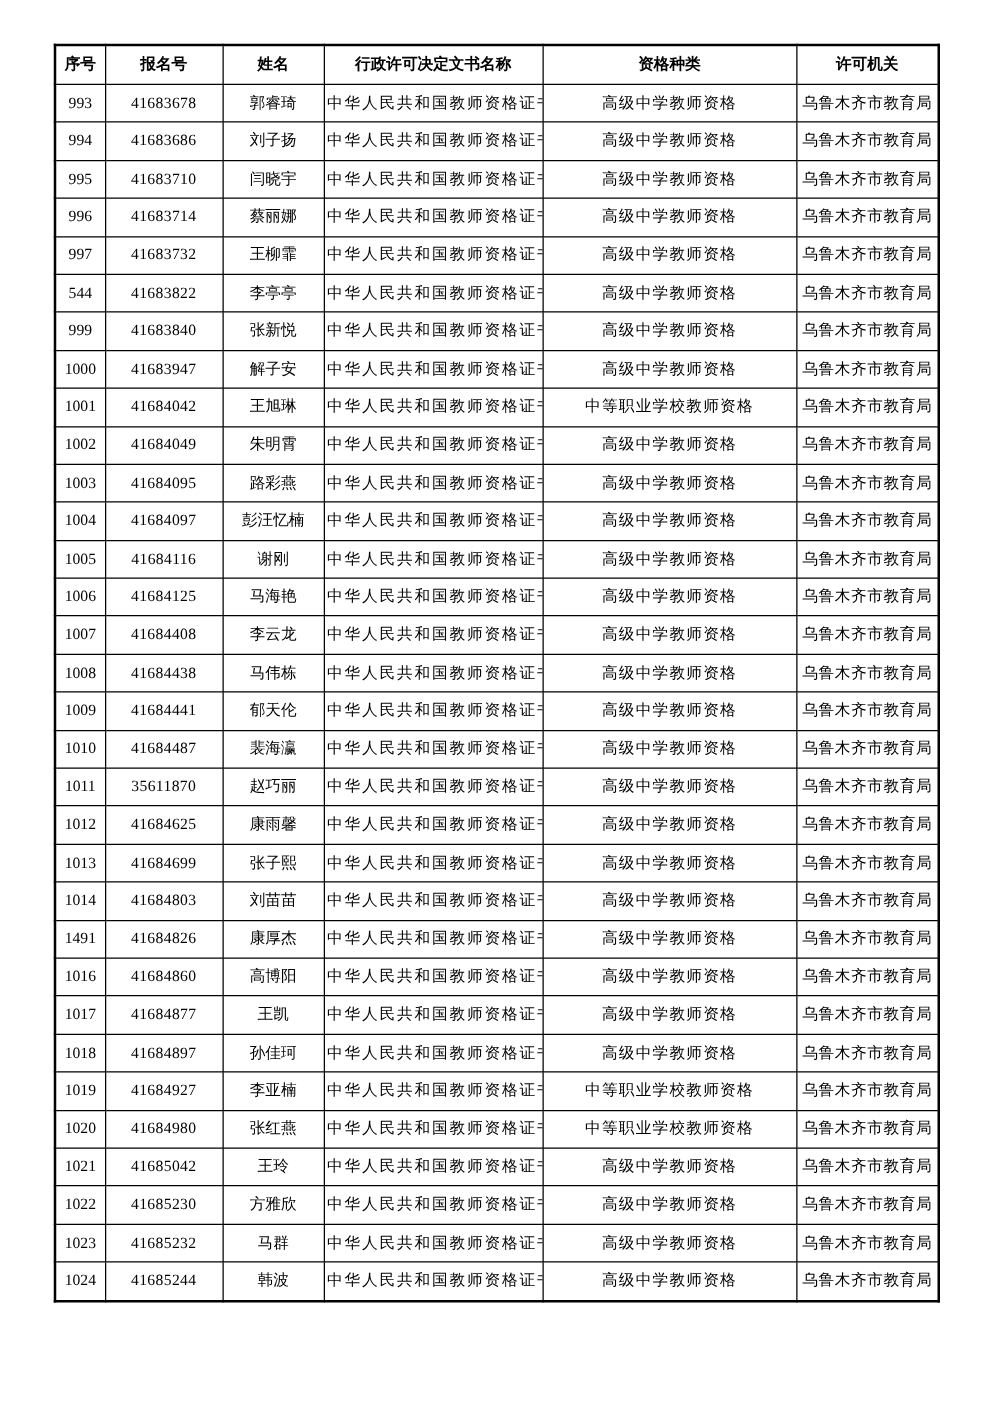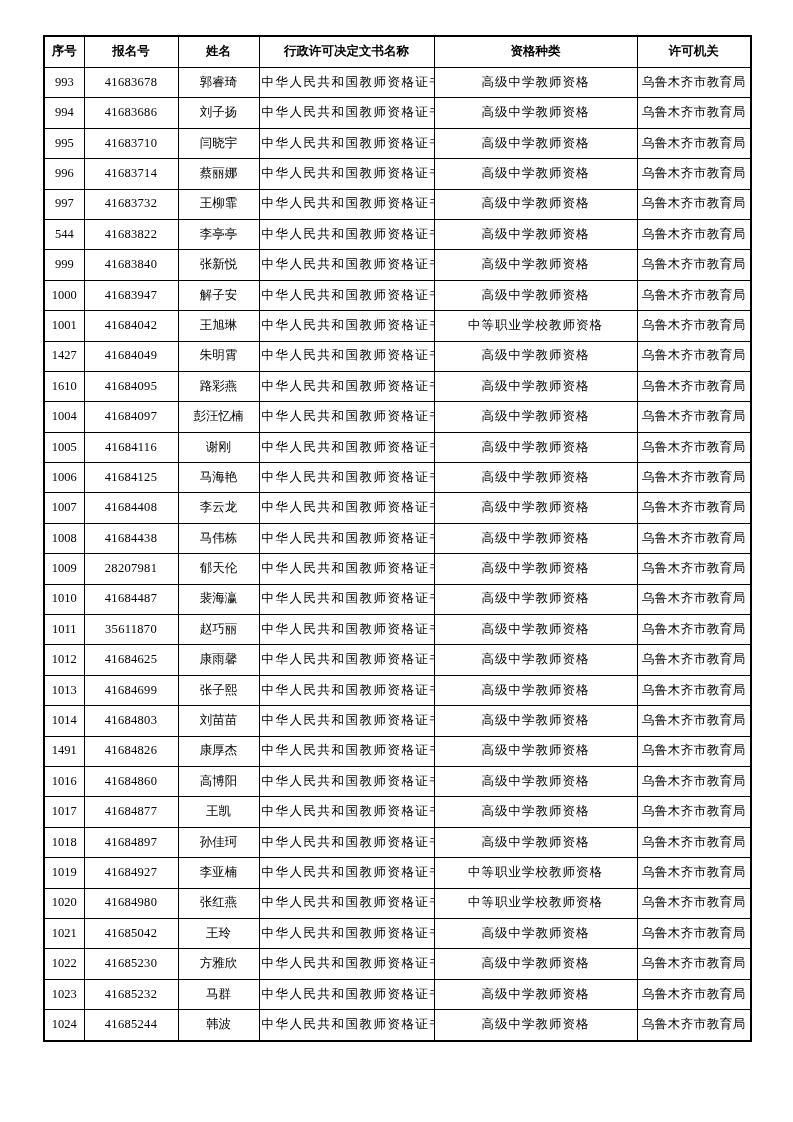--- a/index.html
+++ b/index.html
@@ -153,29 +153,29 @@
         </tr>
         <tr>
           <td class="cell-serial">1001</td>
           <td class="cell-reg">41684042</td>
           <td class="cell-name">王旭琳</td>
           <td class="cell-doc">中华人民共和国教师资格证书</td>
           <td class="cell-type">中等职业学校教师资格</td>
           <td class="cell-authority">乌鲁木齐市教育局</td>
         </tr>
         <tr>
-          <td class="cell-serial">1427</td>
+          <td class="cell-serial">1002</td>
           <td class="cell-reg">41684049</td>
           <td class="cell-name">朱明霄</td>
           <td class="cell-doc">中华人民共和国教师资格证书</td>
           <td class="cell-type">高级中学教师资格</td>
           <td class="cell-authority">乌鲁木齐市教育局</td>
         </tr>
         <tr>
-          <td class="cell-serial">1610</td>
+          <td class="cell-serial">1003</td>
           <td class="cell-reg">41684095</td>
           <td class="cell-name">路彩燕</td>
           <td class="cell-doc">中华人民共和国教师资格证书</td>
           <td class="cell-type">高级中学教师资格</td>
           <td class="cell-authority">乌鲁木齐市教育局</td>
         </tr>
         <tr>
           <td class="cell-serial">1004</td>
           <td class="cell-reg">41684097</td>
           <td class="cell-name">彭汪忆楠</td>
@@ -210,21 +210,21 @@
         <tr>
           <td class="cell-serial">1008</td>
           <td class="cell-reg">41684438</td>
           <td class="cell-name">马伟栋</td>
           <td class="cell-doc">中华人民共和国教师资格证书</td>
           <td class="cell-type">高级中学教师资格</td>
           <td class="cell-authority">乌鲁木齐市教育局</td>
         </tr>
         <tr>
           <td class="cell-serial">1009</td>
-          <td class="cell-reg">28207981</td>
+          <td class="cell-reg">41684441</td>
           <td class="cell-name">郁天伦</td>
           <td class="cell-doc">中华人民共和国教师资格证书</td>
           <td class="cell-type">高级中学教师资格</td>
           <td class="cell-authority">乌鲁木齐市教育局</td>
         </tr>
         <tr>
           <td class="cell-serial">1010</td>
           <td class="cell-reg">41684487</td>
           <td class="cell-name">裴海瀛</td>
           <td class="cell-doc">中华人民共和国教师资格证书</td>

